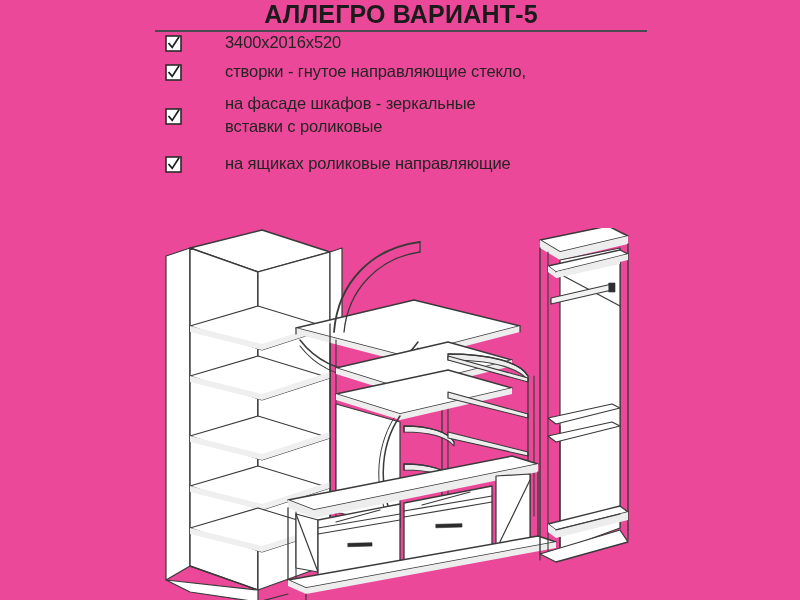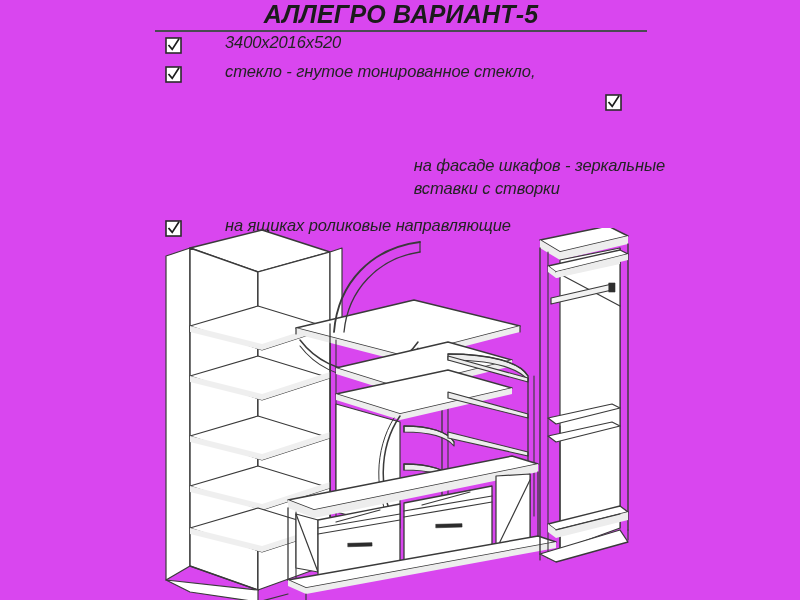--- a/index.html
+++ b/index.html
@@ -4,24 +4,23 @@
 <style>
   html, body {
     margin: 0;
     padding: 0;
     background: #ffffff;
   }
   #page {
     position: relative;
     width: 800px;
     height: 600px;
-    background: #d946ef;
+    background: #ec4899;
     font-family: "Liberation Sans", sans-serif;
     overflow: hidden;
-    font-style: italic;
   }
 
   
   #title-block {
     position: absolute;
     left: 155px;
     top: 0px;
     width: 492px;
   }
   #product-title {
@@ -44,21 +43,21 @@
 
   
   #features {
     position: absolute;
     left: 165px;
     top: 31px;
     width: 500px;
   }
   .feature-row {
     display: flex;
-    align-items: flex-end;
+    align-items: center;
     margin-bottom: 4px;
   }
   .check-cell {
     width: 60px;
     flex: 0 0 60px;
     padding-top: 2px;
   }
   .checkbox {
     display: block;
     width: 17px;
@@ -109,34 +108,34 @@
     </div>
 
     <div class="feature-row" style="margin-top:6px;">
       <div class="check-cell">
         <svg class="checkbox" viewBox="0 0 17 17">
           <rect x="1" y="1" width="15" height="15" fill="#ffffff" stroke="#2b2b2b" stroke-width="1.6"></rect>
           <path d="M4 8.6 L7.2 12.4 L13.6 2.4" fill="none" stroke="#1c1c1c" stroke-width="1.7" stroke-linecap="square" stroke-linejoin="miter"></path>
         </svg>
       </div>
       <div class="feature-text">
-        <span class="ln">стекло - гнутое тонированное стекло,</span>
+        <span class="ln">створки - гнутое направляющие стекло,</span>
       </div>
     </div>
 
-    <div class="feature-row" style="margin-top:9px;flex-direction:column;">
+    <div class="feature-row" style="margin-top:9px;">
       <div class="check-cell">
         <svg class="checkbox" viewBox="0 0 17 17">
           <rect x="1" y="1" width="15" height="15" fill="#ffffff" stroke="#2b2b2b" stroke-width="1.6"></rect>
           <path d="M4 8.6 L7.2 12.4 L13.6 2.4" fill="none" stroke="#1c1c1c" stroke-width="1.7" stroke-linecap="square" stroke-linejoin="miter"></path>
         </svg>
       </div>
       <div class="feature-text">
         <span class="ln">на фасаде шкафов - зеркальные</span>
-        <span class="ln">вставки с створки</span>
+        <span class="ln">вставки с роликовые</span>
       </div>
     </div>
 
     <div class="feature-row" style="margin-top:14px;">
       <div class="check-cell">
         <svg class="checkbox" viewBox="0 0 17 17">
           <rect x="1" y="1" width="15" height="15" fill="#ffffff" stroke="#2b2b2b" stroke-width="1.6"></rect>
           <path d="M4 8.6 L7.2 12.4 L13.6 2.4" fill="none" stroke="#1c1c1c" stroke-width="1.7" stroke-linecap="square" stroke-linejoin="miter"></path>
         </svg>
       </div>

